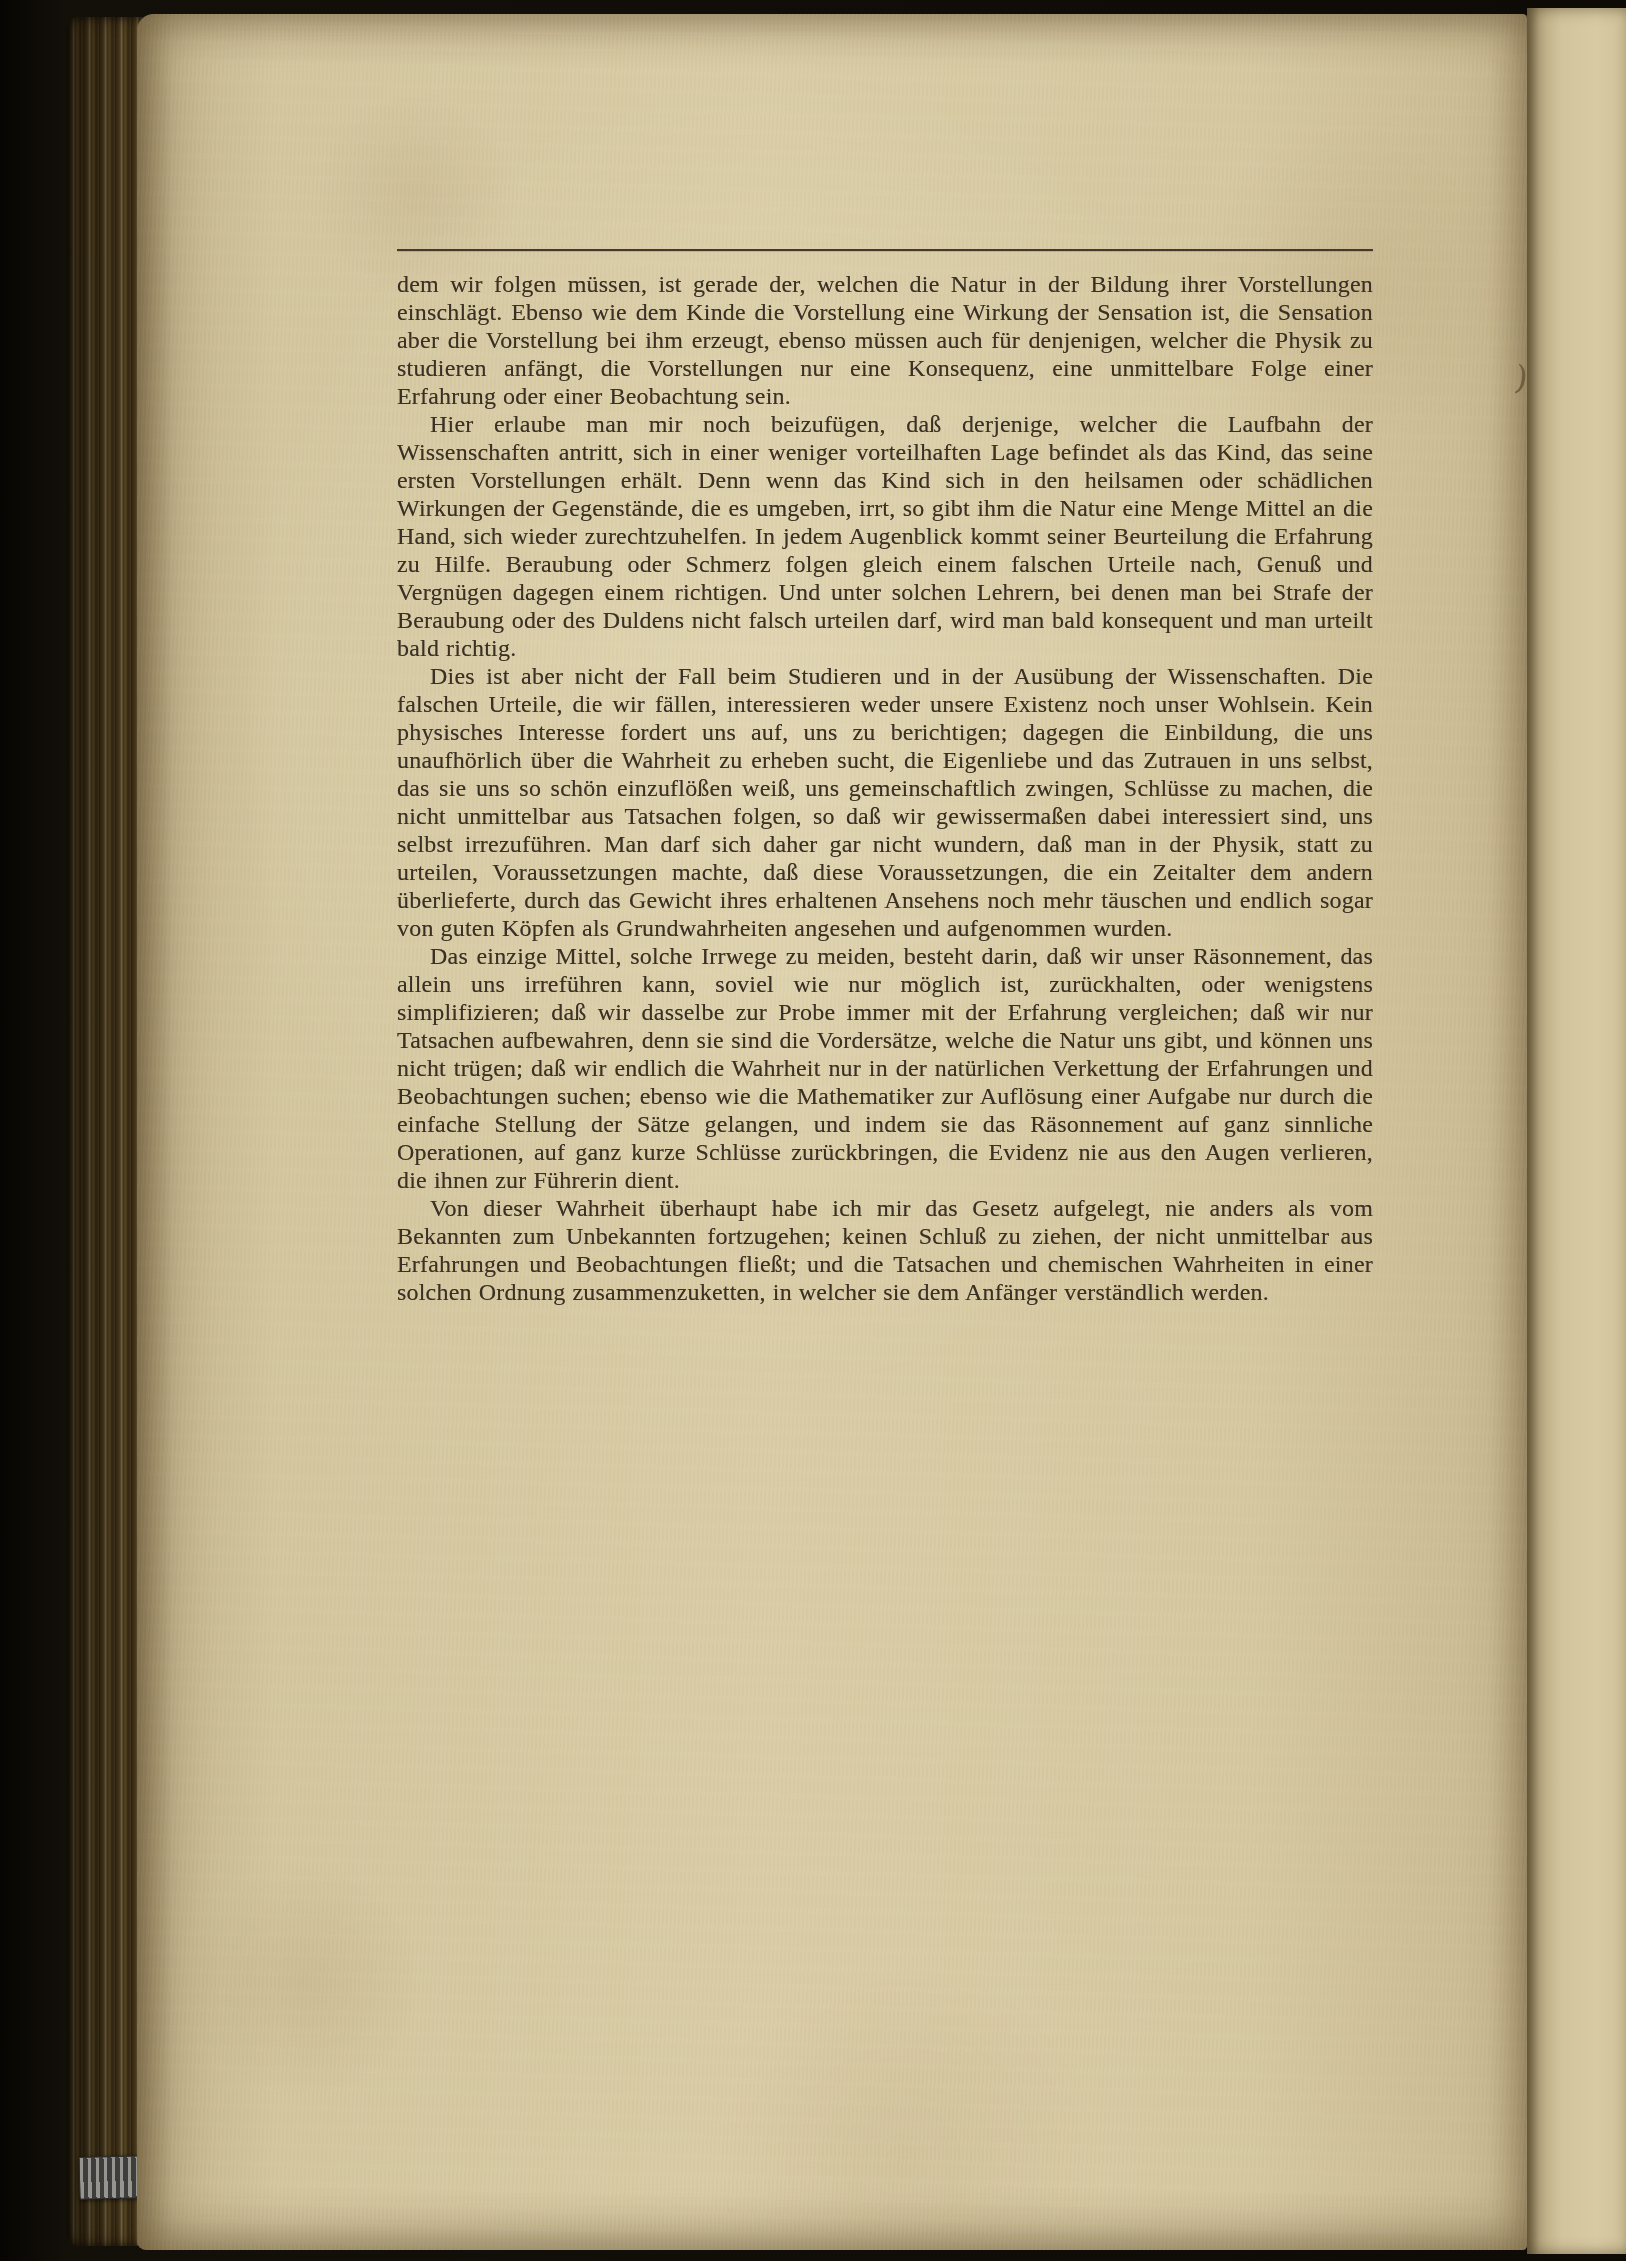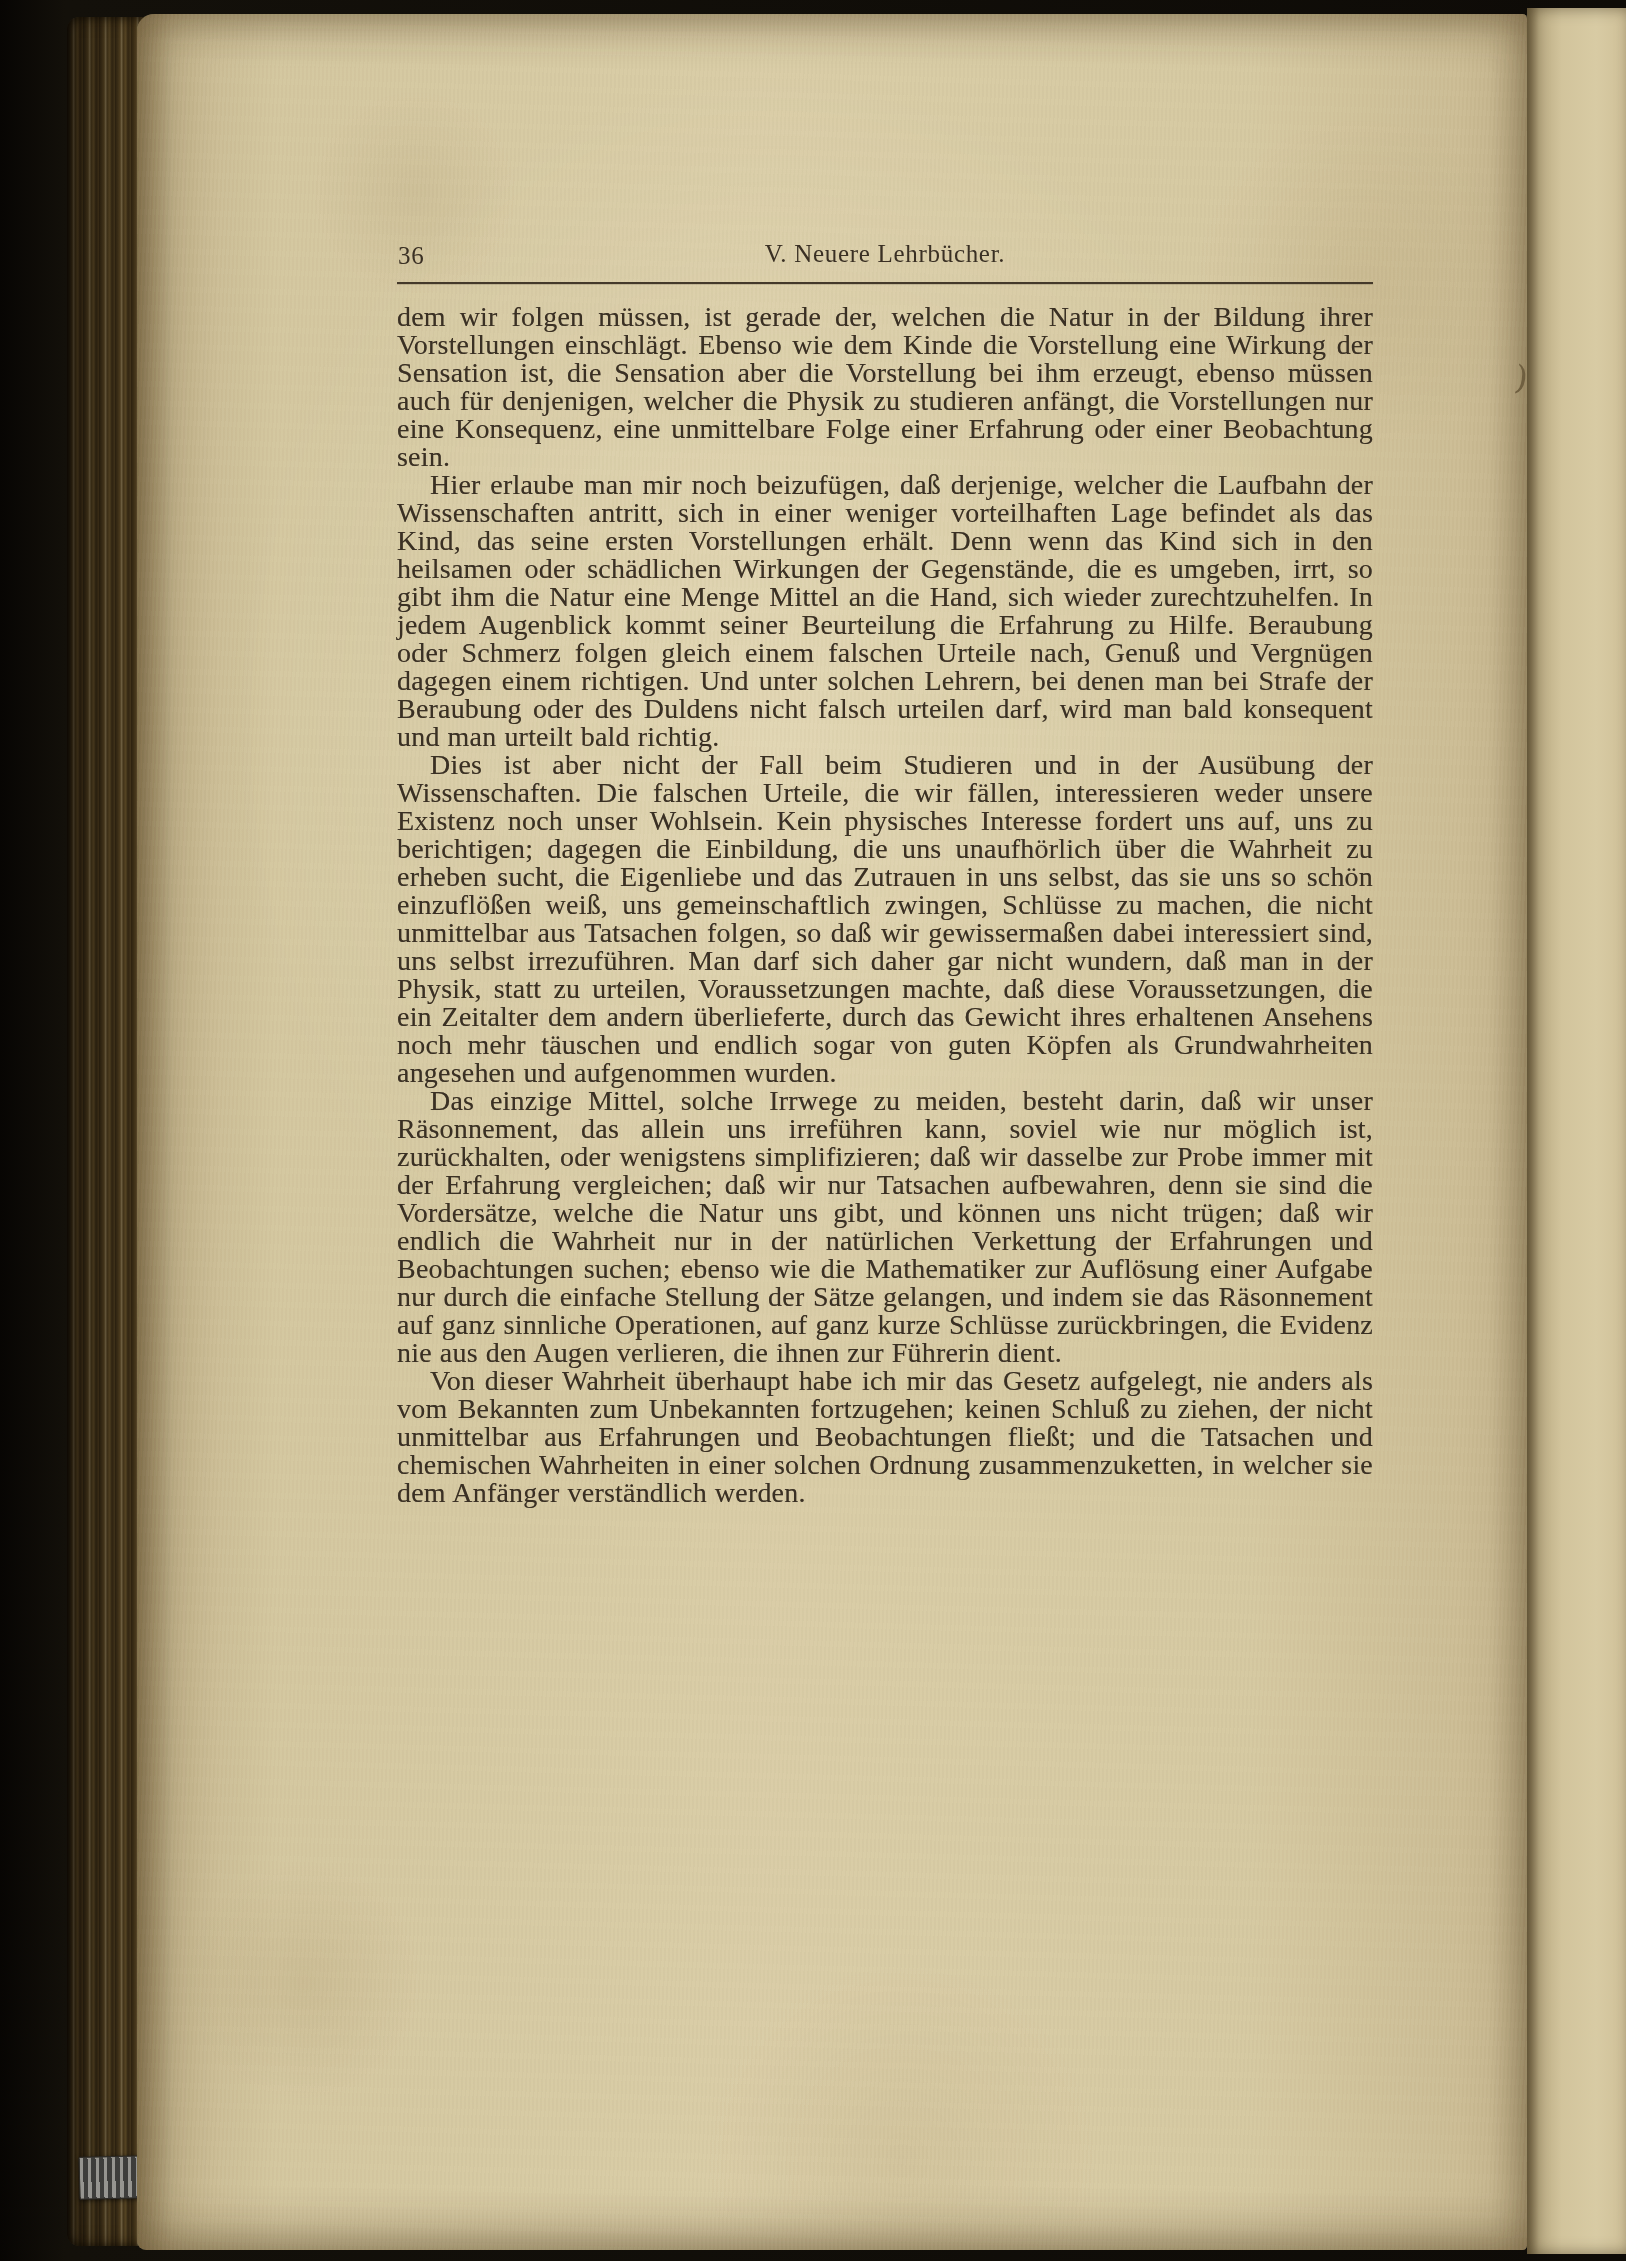--- a/index.html
+++ b/index.html
@@ -141,21 +141,21 @@
 
   .header-rule {
     margin-top: 9px;
     height: 2.3px;
     background: #44392a;
     box-shadow: 0 0.6px 0.6px rgba(68, 57, 42, 0.35);
   }
 
   .body-text {
     margin-top: 19px;
-    font-size: 28px;
+    font-size: 24px;
     line-height: 28px;
     text-align: justify;
     letter-spacing: 0.2px;
     word-spacing: 0.8px;
     text-shadow: 0 0 0.6px rgba(58, 48, 36, 0.45);
   }
   .body-text p {
     margin: 0;
     text-indent: 33px;
   }
@@ -170,24 +170,20 @@
 
   <div class="page-stack"></div>
 
   <div class="spine-label"></div>
 
   <div class="page">
     <div class="texture"></div>
 
     <div class="text-block">
 
-      <div class="header-row">
-        <span class="page-number">36</span>
-        <span class="running-title">V. Neuere Lehrbücher.</span>
-      </div>
 
       <div class="header-rule"></div>
 
       <div class="body-text">
         <p class="no-indent">dem wir folgen müssen, ist gerade der, welchen die Natur in der Bildung ihrer Vorstellungen einschlägt. Ebenso wie dem Kinde die Vorstellung eine Wirkung der Sensation ist, die Sensation aber die Vorstellung bei ihm erzeugt, ebenso müssen auch für denjenigen, welcher die Physik zu studieren anfängt, die Vorstellungen nur eine Konsequenz, eine unmittelbare Folge einer Erfahrung oder einer Beobachtung sein.</p>
         <p>Hier erlaube man mir noch beizufügen, daß derjenige, welcher die Laufbahn der Wissenschaften antritt, sich in einer weniger vorteilhaften Lage befindet als das Kind, das seine ersten Vorstellungen erhält. Denn wenn das Kind sich in den heilsamen oder schädlichen Wirkungen der Gegenstände, die es umgeben, irrt, so gibt ihm die Natur eine Menge Mittel an die Hand, sich wieder zurechtzuhelfen. In jedem Augenblick kommt seiner Beurteilung die Erfahrung zu Hilfe. Beraubung oder Schmerz folgen gleich einem falschen Urteile nach, Genuß und Vergnügen dagegen einem richtigen. Und unter solchen Lehrern, bei denen man bei Strafe der Beraubung oder des Duldens nicht falsch urteilen darf, wird man bald konsequent und man urteilt bald richtig.</p>
         <p>Dies ist aber nicht der Fall beim Studieren und in der Ausübung der Wissenschaften. Die falschen Urteile, die wir fällen, interessieren weder unsere Existenz noch unser Wohlsein. Kein physisches Interesse fordert uns auf, uns zu berichtigen; dagegen die Einbildung, die uns unaufhörlich über die Wahrheit zu erheben sucht, die Eigenliebe und das Zutrauen in uns selbst, das sie uns so schön einzuflößen weiß, uns gemeinschaftlich zwingen, Schlüsse zu machen, die nicht unmittelbar aus Tatsachen folgen, so daß wir gewissermaßen dabei interessiert sind, uns selbst irrezuführen. Man darf sich daher gar nicht wundern, daß man in der Physik, statt zu urteilen, Voraussetzungen machte, daß diese Voraussetzungen, die ein Zeitalter dem andern überlieferte, durch das Gewicht ihres erhaltenen Ansehens noch mehr täuschen und endlich sogar von guten Köpfen als Grundwahrheiten angesehen und aufgenommen wurden.</p>
         <p>Das einzige Mittel, solche Irrwege zu meiden, besteht darin, daß wir unser Räsonnement, das allein uns irreführen kann, soviel wie nur möglich ist, zurückhalten, oder wenigstens simplifizieren; daß wir dasselbe zur Probe immer mit der Erfahrung vergleichen; daß wir nur Tatsachen aufbewahren, denn sie sind die Vordersätze, welche die Natur uns gibt, und können uns nicht trügen; daß wir endlich die Wahrheit nur in der natürlichen Verkettung der Erfahrungen und Beobachtungen suchen; ebenso wie die Mathematiker zur Auflösung einer Aufgabe nur durch die einfache Stellung der Sätze gelangen, und indem sie das Räsonnement auf ganz sinnliche Operationen, auf ganz kurze Schlüsse zurückbringen, die Evidenz nie aus den Augen verlieren, die ihnen zur Führerin dient.</p>
         <p>Von dieser Wahrheit überhaupt habe ich mir das Gesetz aufgelegt, nie anders als vom Bekannten zum Unbekannten fortzugehen; keinen Schluß zu ziehen, der nicht unmittelbar aus Erfahrungen und Beobachtungen fließt; und die Tatsachen und chemischen Wahrheiten in einer solchen Ordnung zusammenzuketten, in welcher sie dem Anfänger verständlich werden.</p>
       </div>

